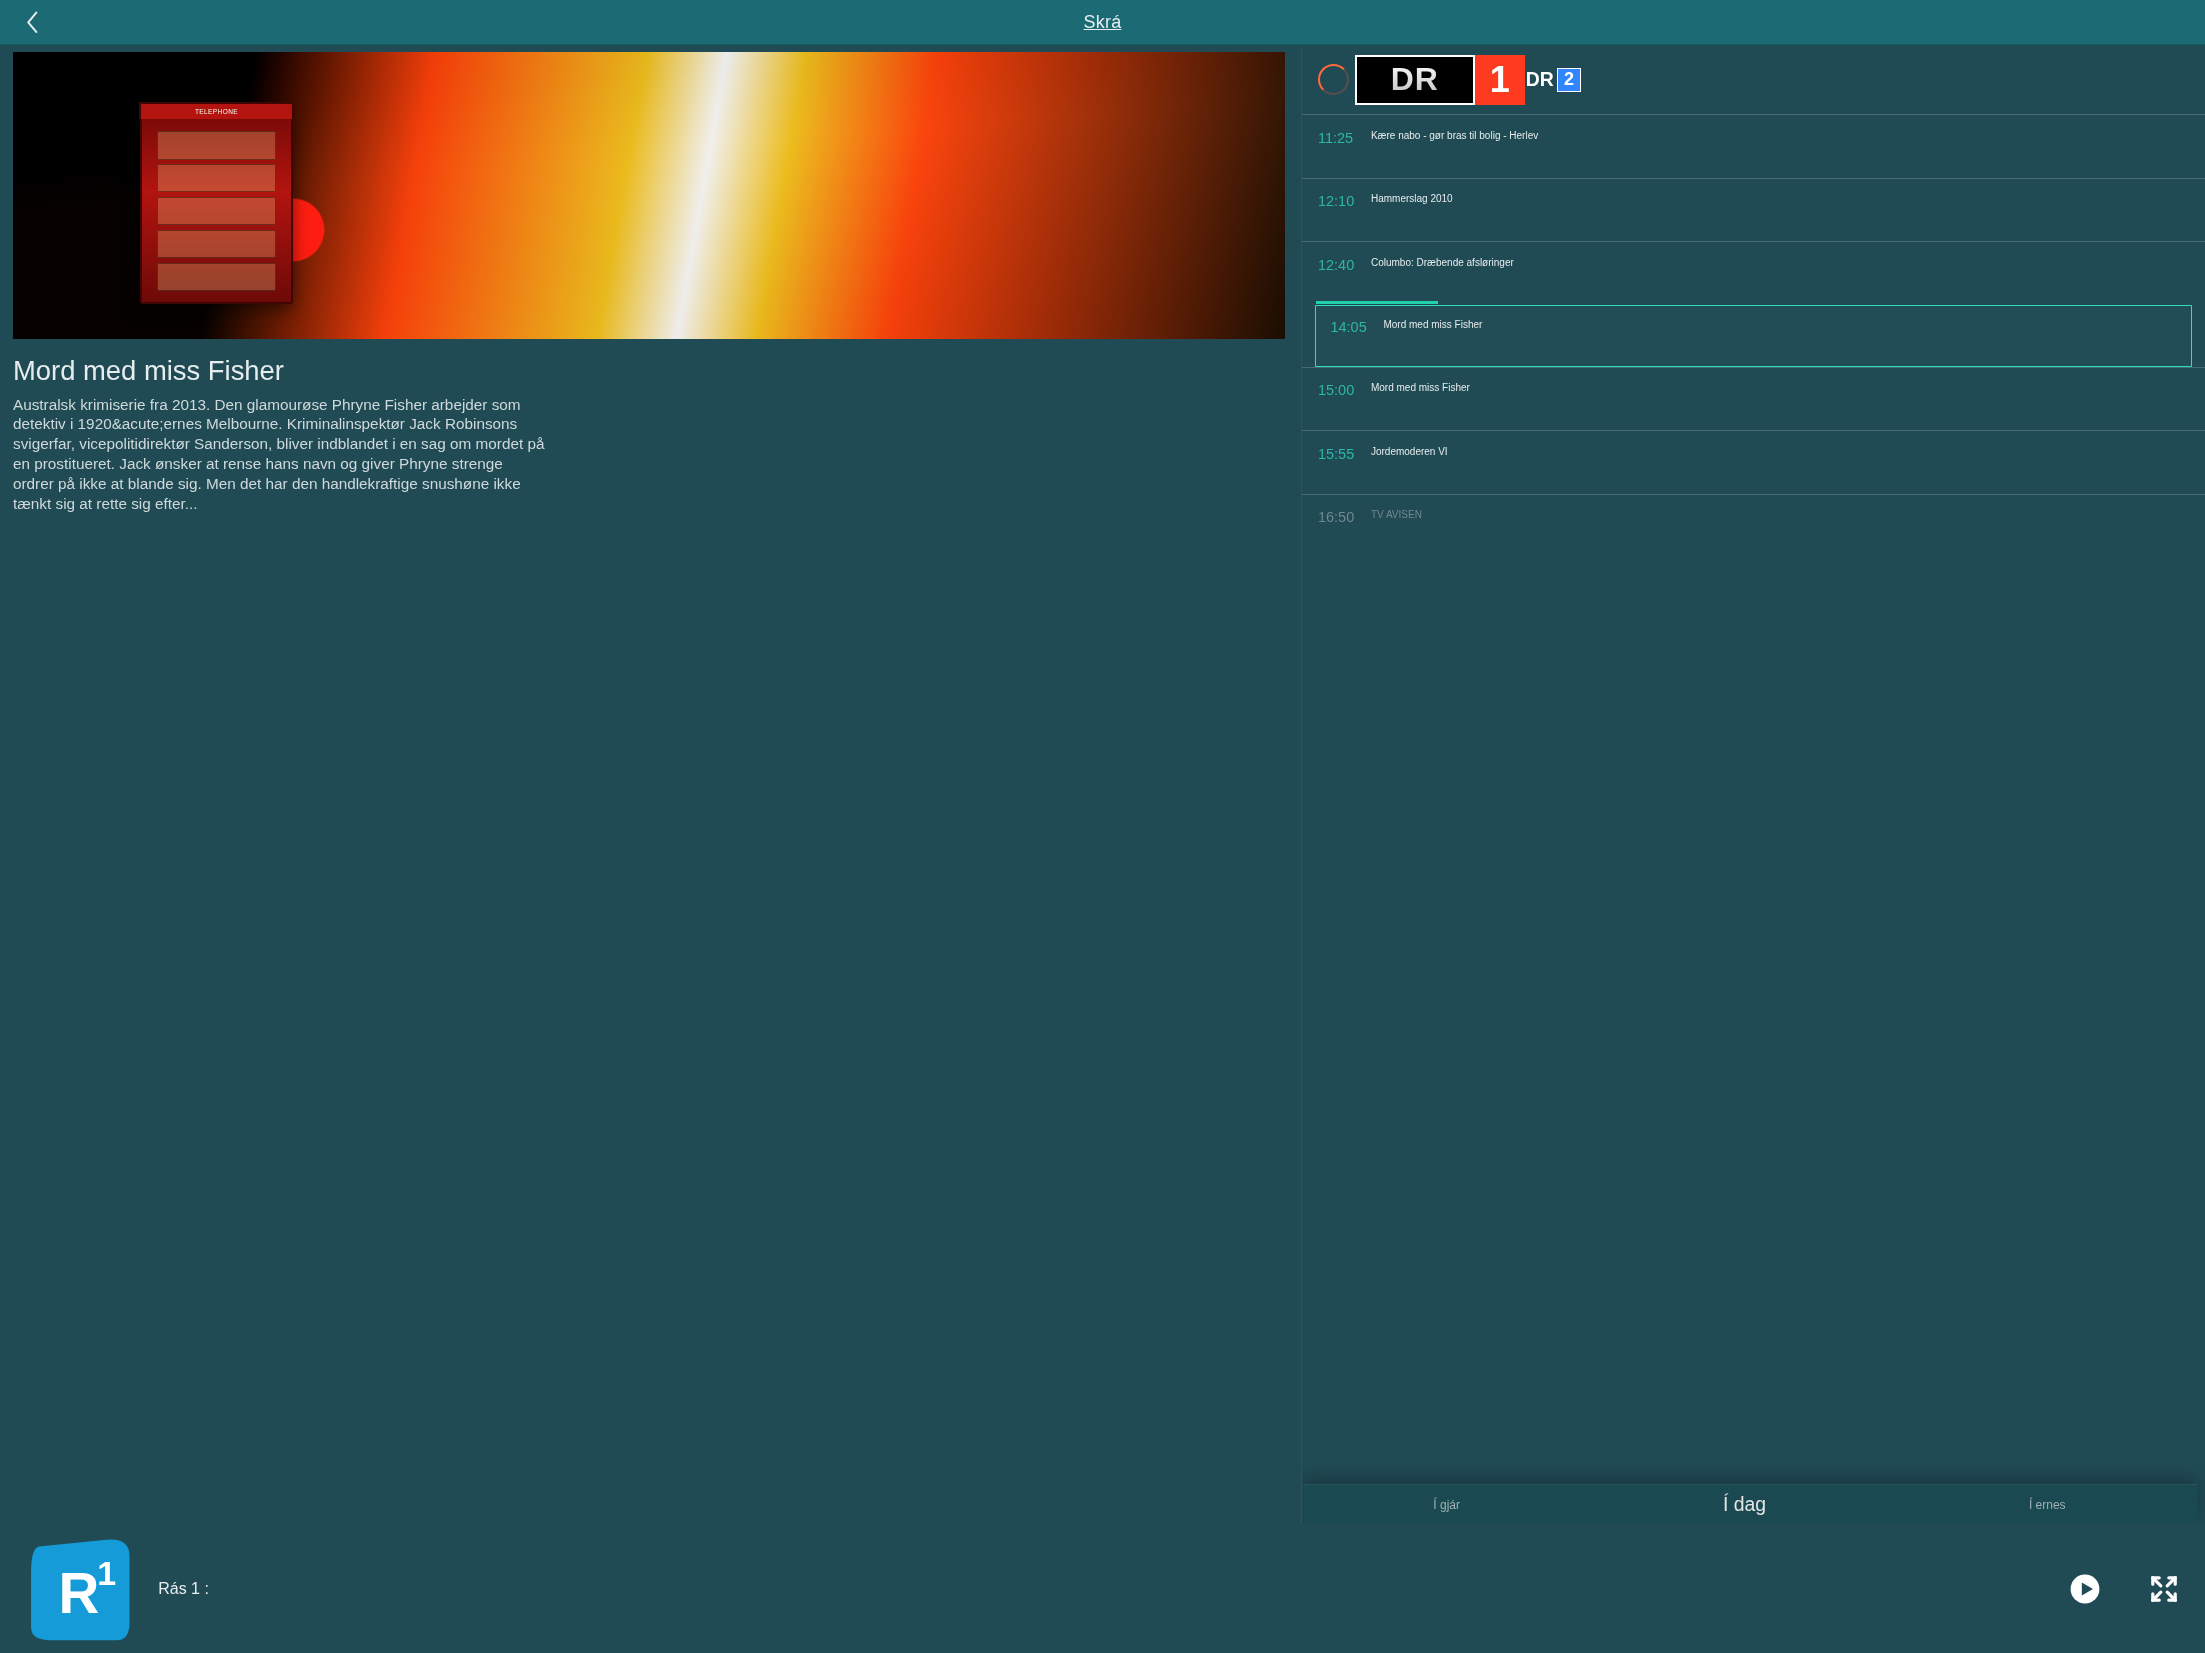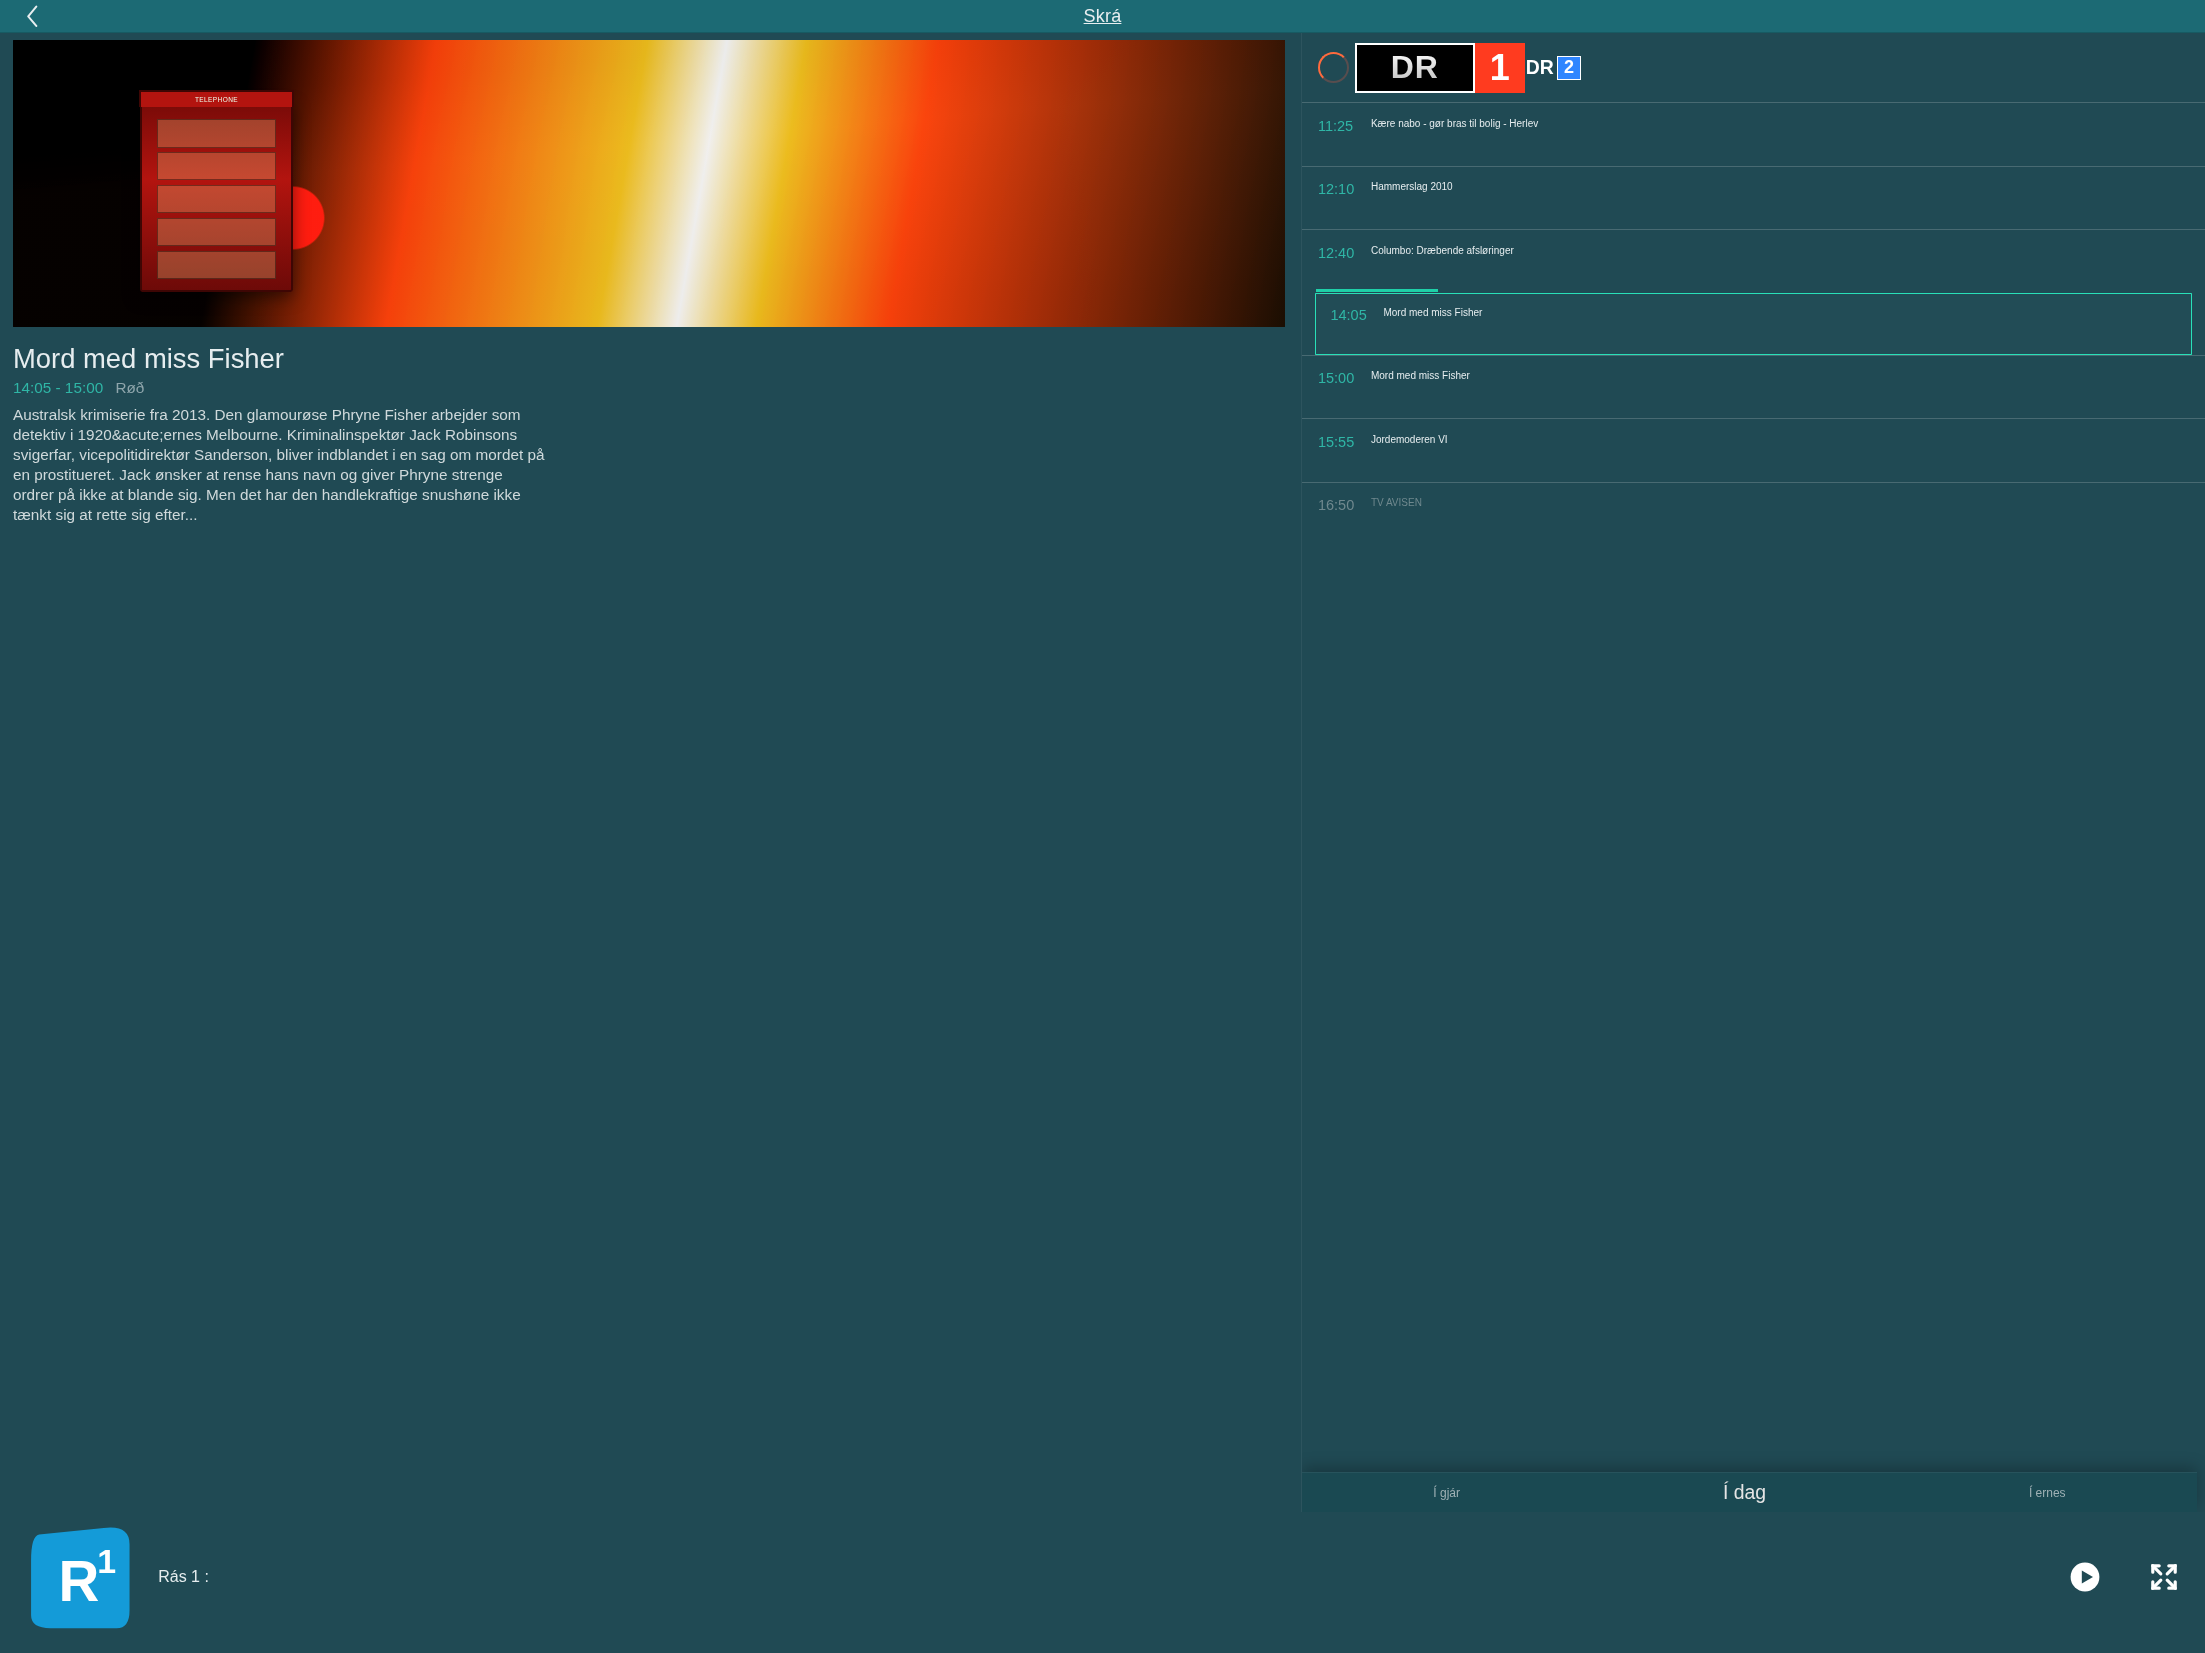--- a/index.html
+++ b/index.html
@@ -7,21 +7,21 @@
   body {
     font-family: "Segoe UI", "Helvetica Neue", Arial, sans-serif;
     background: #204a54;
     color: #e8eef0;
     font-weight: 300;
     overflow: hidden;
   }
 
   
   .header {
-    height: 33px;
+    height: 45px;
     background: #1c6a74;
     display: flex;
     align-items: center;
     position: relative;
     border-bottom: 0.8px solid rgba(0,0,0,.15);
     text-decoration: underline;
   }
   .back {
     position: absolute;
     left: 16px;
@@ -278,24 +278,20 @@
           <div class="panes">
             <div></div>
             <div></div>
             <div></div>
             <div></div>
             <div></div>
           </div>
         </div>
     </div>
     <div class="prog-title">Mord med miss Fisher</div>
-    <div class="prog-sub">
-      <span>14:05 - 15:00</span>
-      <span class="cat">Røð</span>
-    </div>
     <div class="prog-desc">Australsk krimiserie fra 2013. Den glamourøse Phryne Fisher arbejder som detektiv i 1920&amp;acute;ernes Melbourne. Kriminalinspektør Jack Robinsons svigerfar, vicepolitidirektør Sanderson, bliver indblandet i en sag om mordet på en prostitueret. Jack ønsker at rense hans navn og giver Phryne strenge ordrer på ikke at blande sig. Men det har den handlekraftige snushøne ikke tænkt sig at rette sig efter...</div>
   </div>
 
   <div class="schedule">
 
     <div class="channel-strip">
       <div class="spinner"></div>
       <div class="logo-dr1">
         <div class="dr">
             <span>DR</span>

